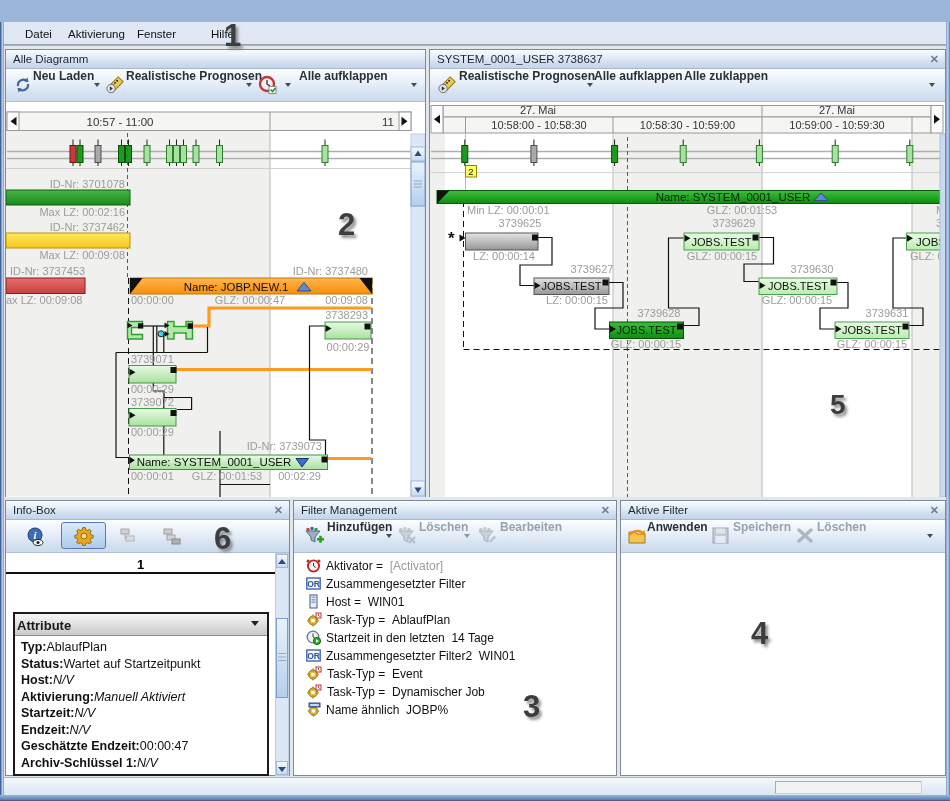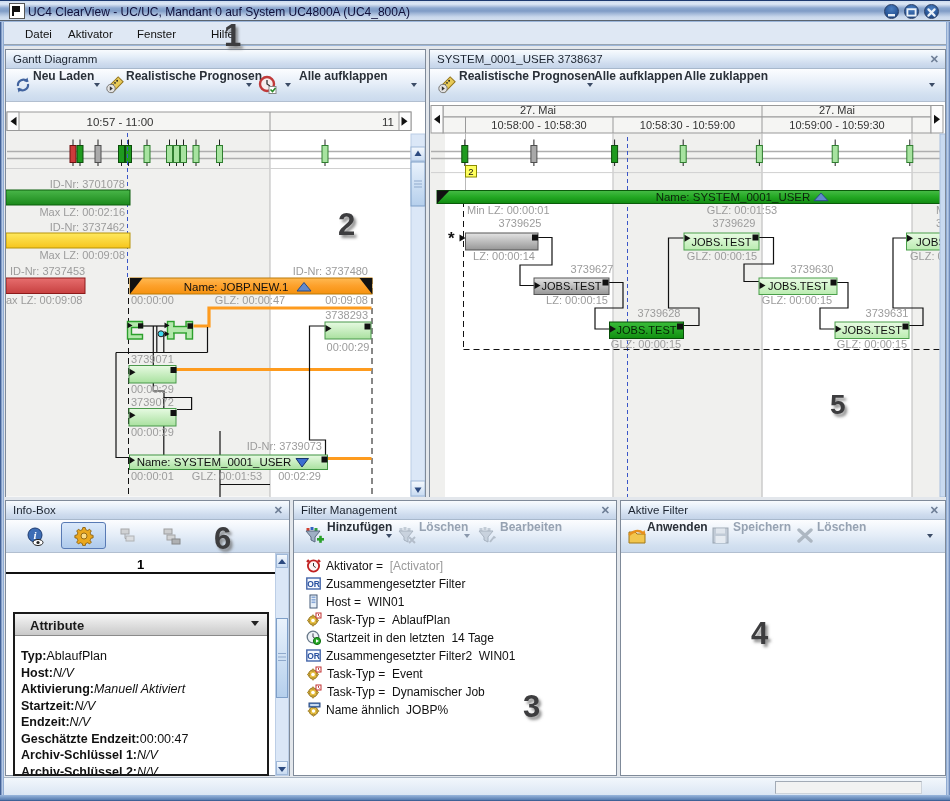--- a/index.html
+++ b/index.html
@@ -38,46 +38,30 @@
 .nv { font-style:italic; }
 .frow { position:absolute; left:12px; font-size:12px; color:#111; height:16px; line-height:16px; white-space:nowrap; }
 .frow b { font-weight:normal; }
 .ficon { vertical-align:-3px; margin-right:5px; }
 .sbtn { position:absolute; left:0; width:12px; height:14px; background:linear-gradient(#f5f9fe,#c7daf1); border:1px solid #9fb8d8; }
 .sarr { display:block; margin:0 auto; width:0; height:0; border-left:4px solid transparent; border-right:4px solid transparent; }
 </style>
 </head>
 <body>
 <div id="win">
-  <div id="titlebar">
-    <div id="appicon"><svg width="14" height="14" viewBox="0 0 14 14">
-          <path d="M3 2 v10 M3 3 h6 v4 h-6" stroke="#111" stroke-width="2" fill="none"></path>
-          <rect x="4" y="3" width="5" height="4" fill="#111"></rect>
-        </svg></div>
-    <div id="title">UC4 ClearView - UC/UC, Mandant 0 auf System UC4800A (UC4_800A)</div>
-    <div class="winbtn" style="left:884px;"><svg width="13" height="13" viewBox="0 0 13 13">
-          <rect x="3" y="8" width="7" height="2.4" fill="#e9f0f8"></rect>
-        </svg></div>
-    <div class="winbtn" style="left:904px;"><svg width="13" height="13" viewBox="0 0 13 13">
-          <rect x="2.4" y="3.2" width="8.2" height="6.4" fill="none" stroke="#e9f0f8" stroke-width="1.9"></rect>
-        </svg></div>
-    <div class="winbtn" style="left:924px;"><svg width="13" height="13" viewBox="0 0 13 13">
-          <path d="M3.4 3.4 L9.6 9.6 M9.6 3.4 L3.4 9.6" stroke="#e9f0f8" stroke-width="2.2" stroke-linecap="round"></path>
-        </svg></div>
-  </div>
   <div id="menubar">
     <div class="menuitem" style="left:21px;">Datei</div>
-    <div class="menuitem" style="left:64px;">Aktivator</div>
+    <div class="menuitem" style="left:64px;">Aktivierung</div>
     <div class="menuitem" style="left:133px;">Fenster</div>
     <div class="menuitem" style="left:183px;padding-left:24px;">Hilfe</div>
   </div>
   <div id="workspace"></div>
 
   <div class="panel" id="p-left" style="left:5px; top:49px; width:421px; height:448px;">
-    <div class="ptitle">Gantt Diagramm</div>
+    <div class="ptitle">Alle Diagramm</div>
     <div class="ptoolbar" id="tb-left">
       <svg style="position:absolute;left:8px;top:7px;" width="18" height="18" viewBox="0 0 18 18">
           <path d="M4 10 a5.5 5.5 0 0 1 9.5-4.5 M14 8 a5.5 5.5 0 0 1 -9.5 4.5" fill="none" stroke="#41639f" stroke-width="2.2"></path>
           <path d="M13.5 1.5 l1 4.5 -4.5 -0.8 z M4.5 16.5 l-1 -4.5 4.5 0.8 z" fill="#41639f"></path>
         </svg>
       <div class="tbtext" style="left:27px;">Neu Laden</div>
       <div class="tbarrow" style="left:88px;"></div>
       <svg style="position:absolute;left:99px;top:6px;" width="20" height="20" viewBox="0 0 20 20">
           <g transform="rotate(-45 10 10)">
             <rect x="3" y="6.5" width="15" height="7" fill="#e7ca58" stroke="#93741d" stroke-width="1"></rect>
@@ -467,24 +451,28 @@
         </svg>
       <svg style="position:absolute;left:156px;top:8px;" width="20" height="17" viewBox="0 0 20 17" opacity="0.85">
           <rect x="2" y="1" width="8" height="5" fill="#c8c8c8" stroke="#909090"></rect>
           <rect x="5" y="7" width="8" height="5" fill="#d0d0d0" stroke="#989898"></rect>
           <rect x="10" y="11" width="8" height="5" fill="#a8a8a8" stroke="#787878"></rect>
         </svg>
     </div>
     <div class="pcontent" id="c-info">
       <div style="position:absolute;left:0;top:0;width:269px;height:21px;border-bottom:2px solid #111;text-align:center;font-size:13px;font-weight:bold;padding-top:4px;">1</div>
       <div id="attrbox" style="position:absolute;left:7px;top:59px;width:256px;height:164px;border:2px solid #1a1a1a;overflow:hidden;background:#fff;">
-        <div style="height:22px;background:linear-gradient(#f6f6f6,#c9c9c9);border-bottom:1px solid #8a8a8a;font-size:13px;font-weight:bold;color:#1a1a1a;padding:4px 0 0 15px;margin-bottom:12px;">Attribute<span style="position:absolute;right:8px;top:7px;width:0;height:0;border-left:4px solid transparent;border-right:4px solid transparent;border-top:5px solid #222;"></span></div>
+        <div style="height:22px;background:linear-gradient(#f6f6f6,#c9c9c9);border-bottom:1px solid #8a8a8a;font-size:13px;font-weight:bold;color:#1a1a1a;padding:4px 0 0 2px;margin-bottom:3px;">Attribute<span style="position:absolute;right:8px;top:7px;width:0;height:0;border-left:4px solid transparent;border-right:4px solid transparent;border-top:5px solid #222;"></span></div>
         <div class="arow">
             <span class="alab">Typ:</span>
             <span class="aval">AblaufPlan</span>
+          </div>
+        <div class="arow">
+            <span class="alab">Status:</span>
+            <span class="aval">Wartet auf Startzeitpunkt</span>
           </div>
         <div class="arow">
             <span class="alab">Host:</span>
             <span class="aval nv">N/V</span>
           </div>
         <div class="arow">
             <span class="alab">Aktivierung:</span>
             <span class="aval nv">Manuell Aktiviert</span>
           </div>
         <div class="arow">

